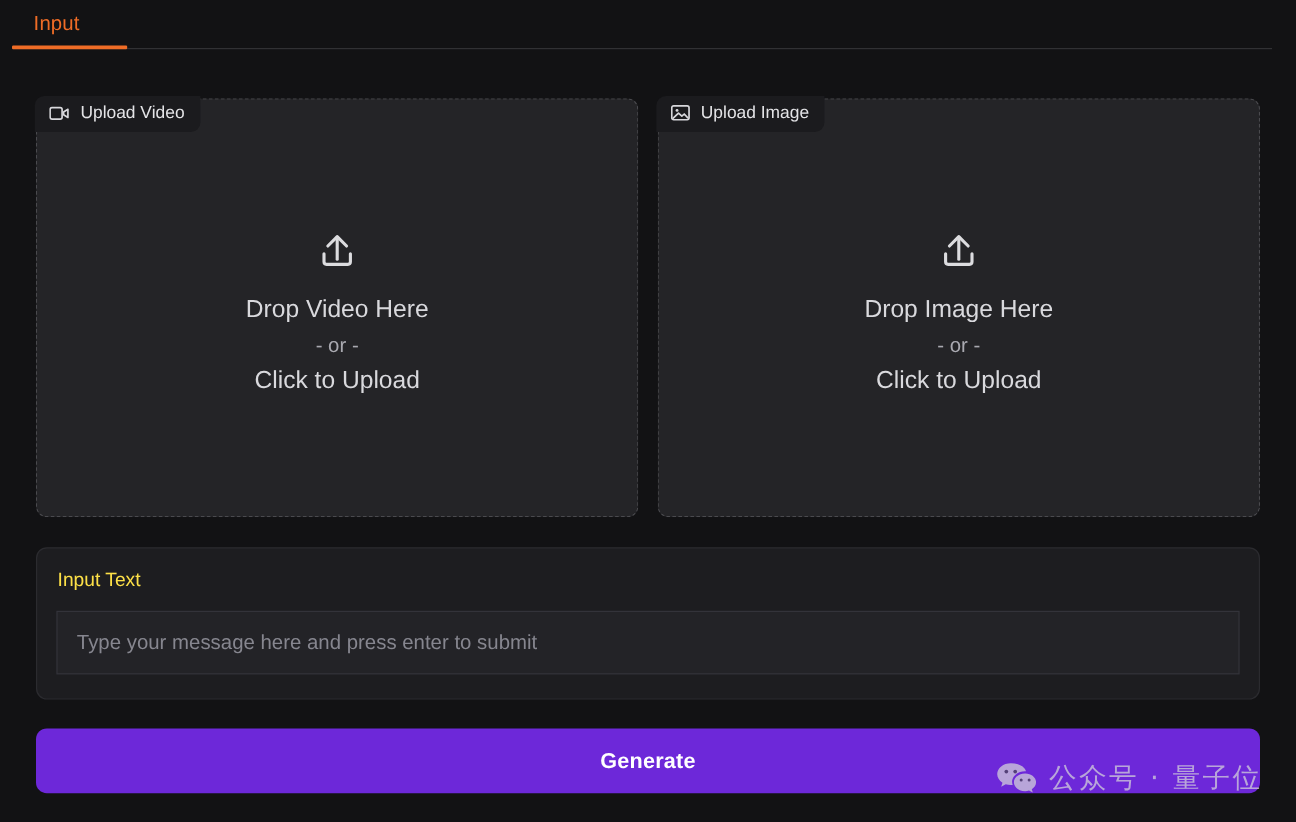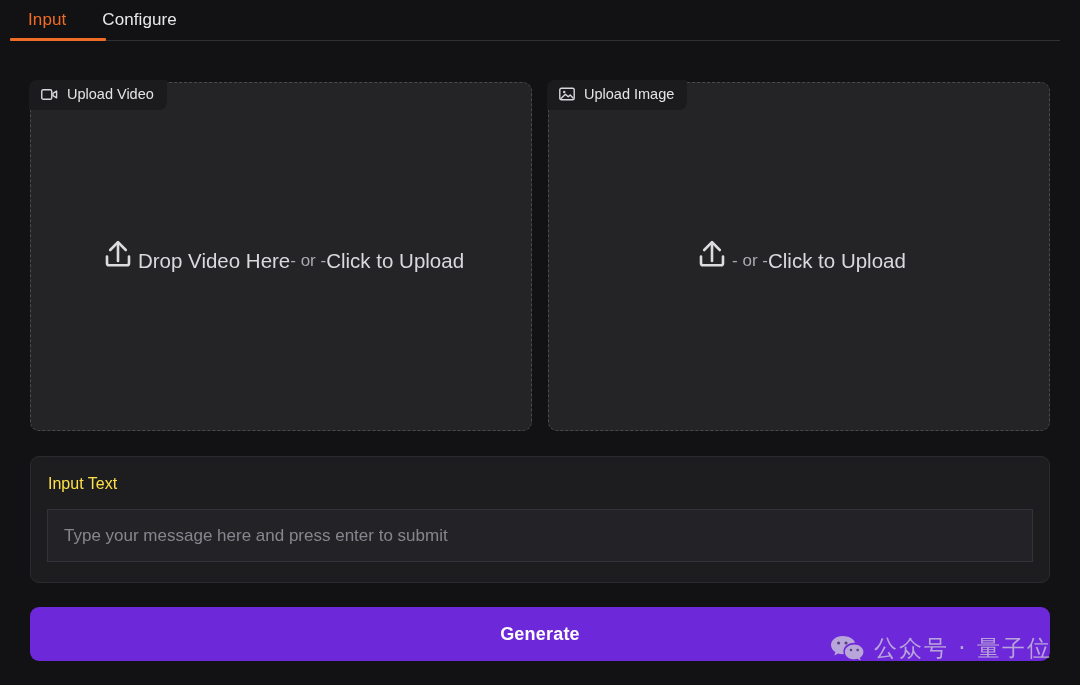--- a/index.html
+++ b/index.html
@@ -87,21 +87,21 @@
     align-items: center;
     gap: 9px;
     font-size: 14.5px;
     color: #e4e4e7;
     line-height: 1;
     white-space: nowrap;
   }
   .dz-badge svg { display: block; }
   .dz-inner {
     display: flex;
-    flex-direction: row;
+    flex-direction: column;
     align-items: center;
     margin-top: 8px;
   }
   .dz-icon {
     margin-bottom: 14px;
     color: #dcdcdf;
   }
   .dz-icon svg { display: block; }
   .dz-line {
     font-size: 20.5px;
@@ -191,23 +191,20 @@
   }
   .watermark svg { display: block; }
 </style>
 </head>
 <body>
 
 <div class="tabbar">
   <div class="tab active">
     <span>Input</span>
   </div>
-  <div class="tab">
-    <span>Configure</span>
-  </div>
   <div class="tab-rule"></div>
   <div class="tab-underline"></div>
 </div>
 
 <div class="upload-row">
 
   <div class="dropzone">
     <div class="dz-badge">
       <span>
         <svg width="17" height="13" viewBox="0 0 17 13" fill="none">
@@ -243,20 +240,21 @@
       <span>Upload Image</span>
     </div>
     <div class="dz-inner">
       <div class="dz-icon">
         <svg width="40" height="40" viewBox="0 0 40 40" fill="none">
           <path d="M20 27V8.5" stroke="#dcdcdf" stroke-width="2.6" stroke-linecap="round"></path>
           <path d="M12.2 16L20 8.2L27.8 16" stroke="#dcdcdf" stroke-width="2.6" stroke-linecap="round" stroke-linejoin="round"></path>
           <path d="M9 22.5V29.2C9 30.4 9.9 31.3 11.1 31.3H28.9C30.1 31.3 31 30.4 31 29.2V22.5" stroke="#dcdcdf" stroke-width="2.6" stroke-linecap="round" stroke-linejoin="round"></path>
         </svg>
       </div>
+      <div class="dz-line">Drop Image Here</div>
       <div class="dz-or">- or -</div>
       <div class="dz-line">Click to Upload</div>
     </div>
   </div>
 </div>
 
 <div class="text-panel">
   <div class="text-panel-label">Input Text</div>
   <input class="text-input" type="text" placeholder="Type your message here and press enter to submit" style="">
 </div>

